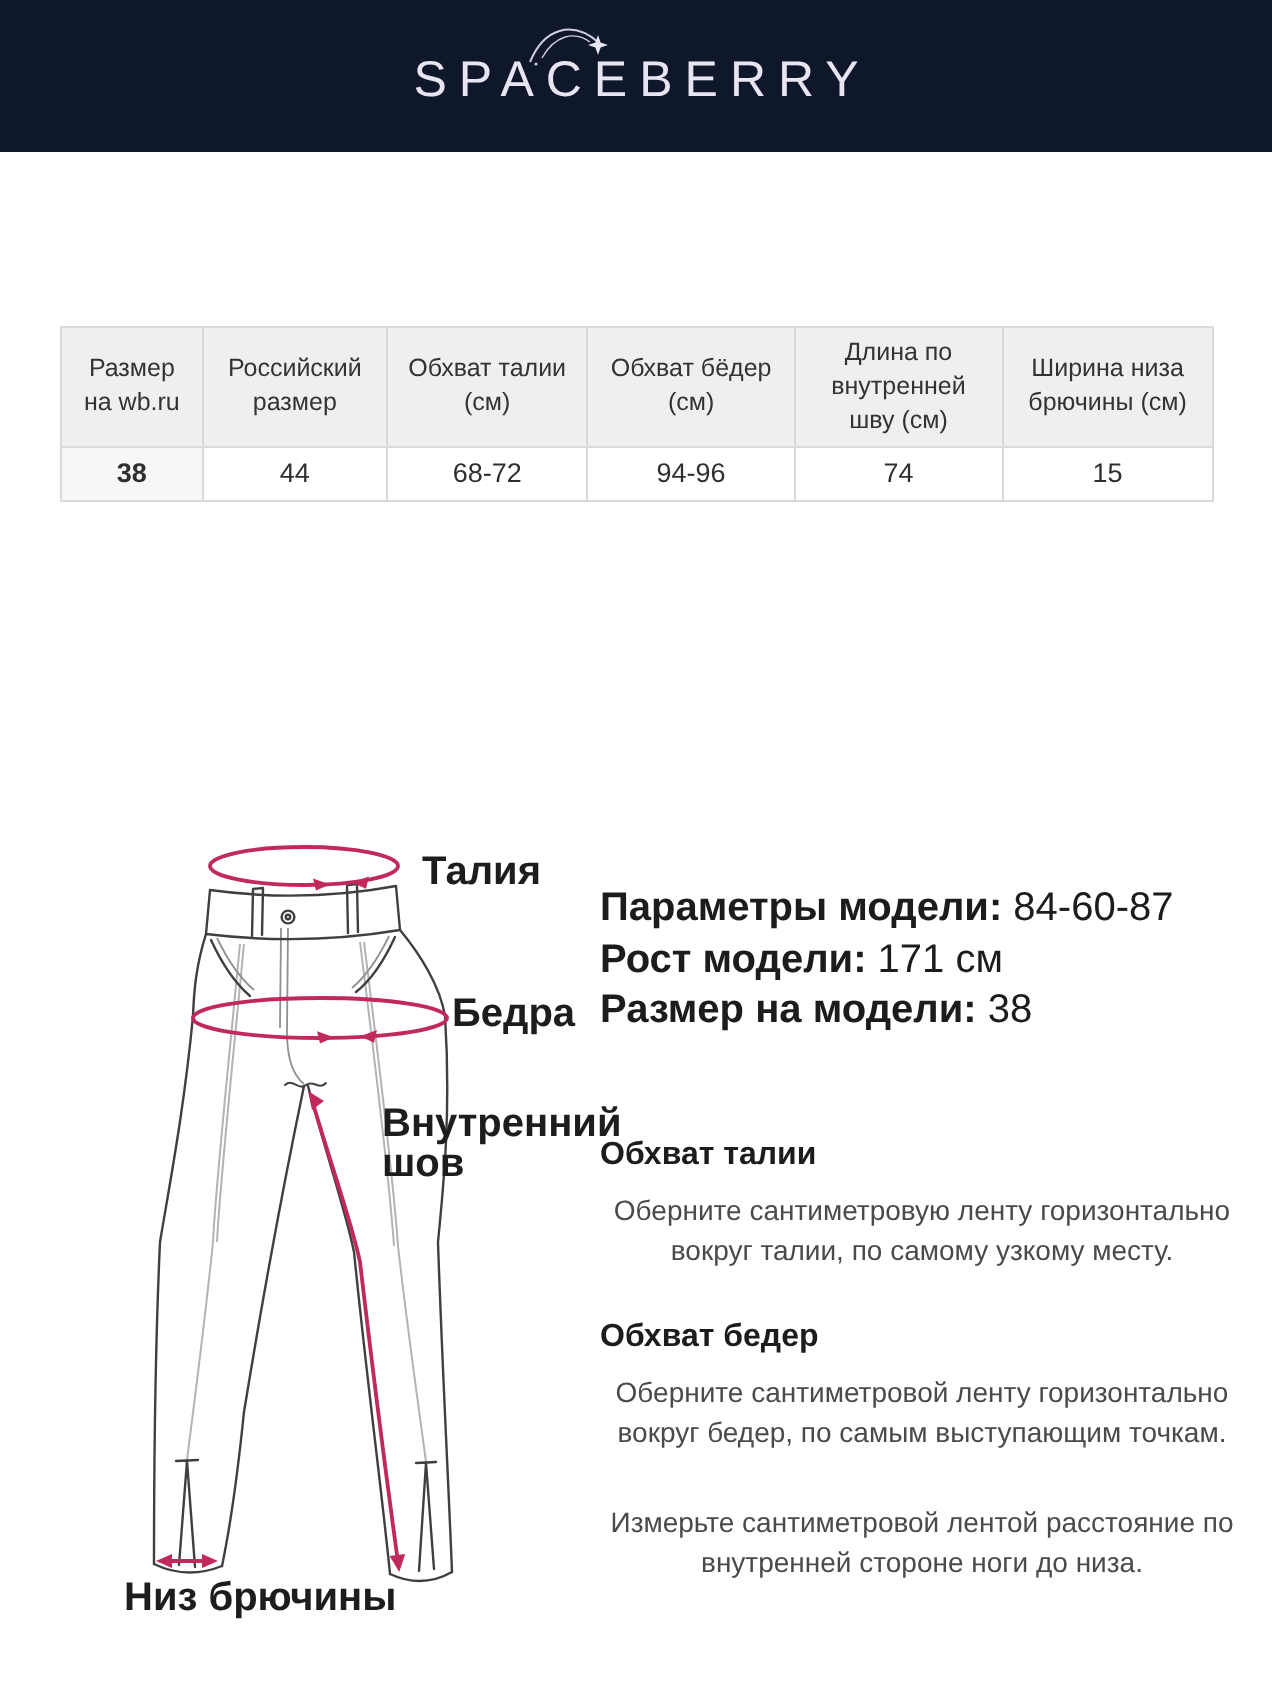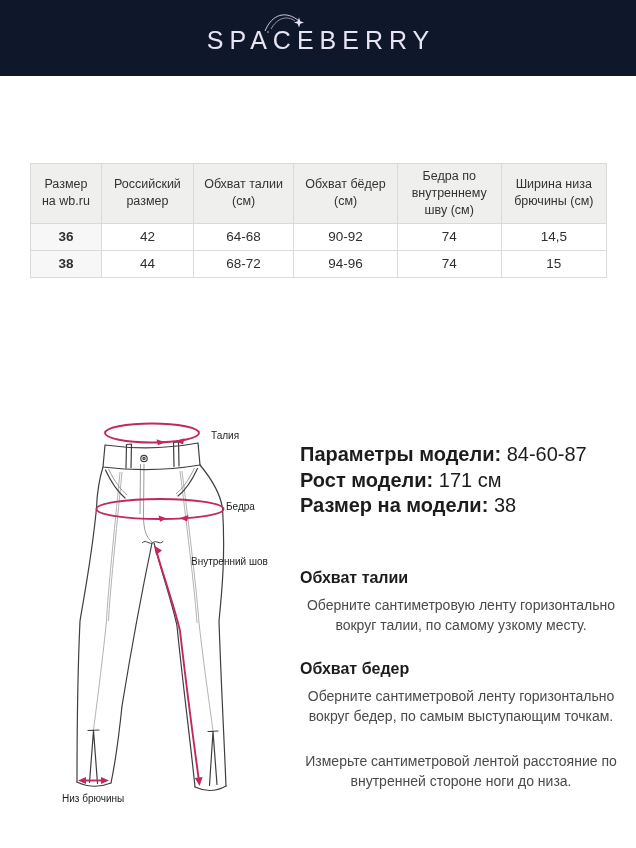--- a/index.html
+++ b/index.html
@@ -36,21 +36,21 @@
     height:54px; line-height:1.35; padding:4px 5px;
   }
   .size-table td {
     height:27px; font-size:13.5px; color:#2e2e2e; background:#ffffff;
   }
   .size-table td.rowhead { background:#f7f7f7; font-weight:700; }
 
   
   .pants-svg { position:absolute; left:30px; top:415px; }
   .diagram-label {
-    position:absolute; font-weight:400; font-size:10px; color:#1d1d1d;
+    position:absolute; font-weight:700; font-size:20px; color:#1d1d1d;
     line-height:20px;
   }
   .lbl-waist  { left:211px; top:426px; }
   .lbl-hips   { left:226px; top:497px; }
   .lbl-inseam { left:191px; top:552px; width:96px; }
   .lbl-hem    { left:62px;  top:789px; }
 
   
   .info-col { position:absolute; left:300px; top:442px; width:322px; }
   .model-params { }
@@ -86,33 +86,25 @@
       <col style="width:18%">
         <col style="width:18%">
         <col style="width:18.3%">
     </colgroup>
     <thead>
       <tr>
         <th>Размер на wb.ru</th>
         <th>Российский размер</th>
         <th>Обхват талии (см)</th>
         <th>Обхват бёдер (см)</th>
-        <th>Бедра по внутреннему шву (см)</th>
+        <th>Длина по внутренней шву (см)</th>
         <th>Ширина низа брючины (см)</th>
       </tr>
     </thead>
     <tbody>
-      <tr>
-        <td class="rowhead">36</td>
-        <td>42</td>
-        <td>64-68</td>
-        <td>90-92</td>
-        <td>74</td>
-        <td>14,5</td>
-      </tr>
       <tr>
         <td class="rowhead">38</td>
         <td>44</td>
         <td>68-72</td>
         <td>94-96</td>
         <td>74</td>
         <td>15</td>
       </tr>
     </tbody>
   </table>

